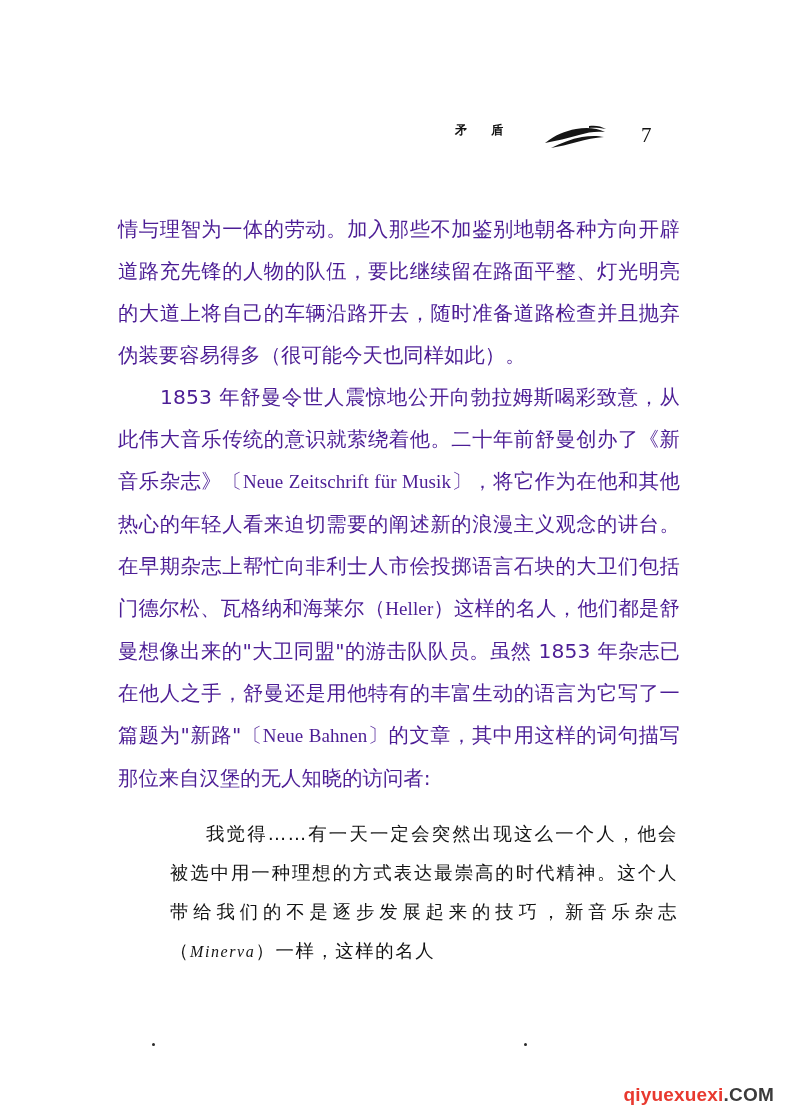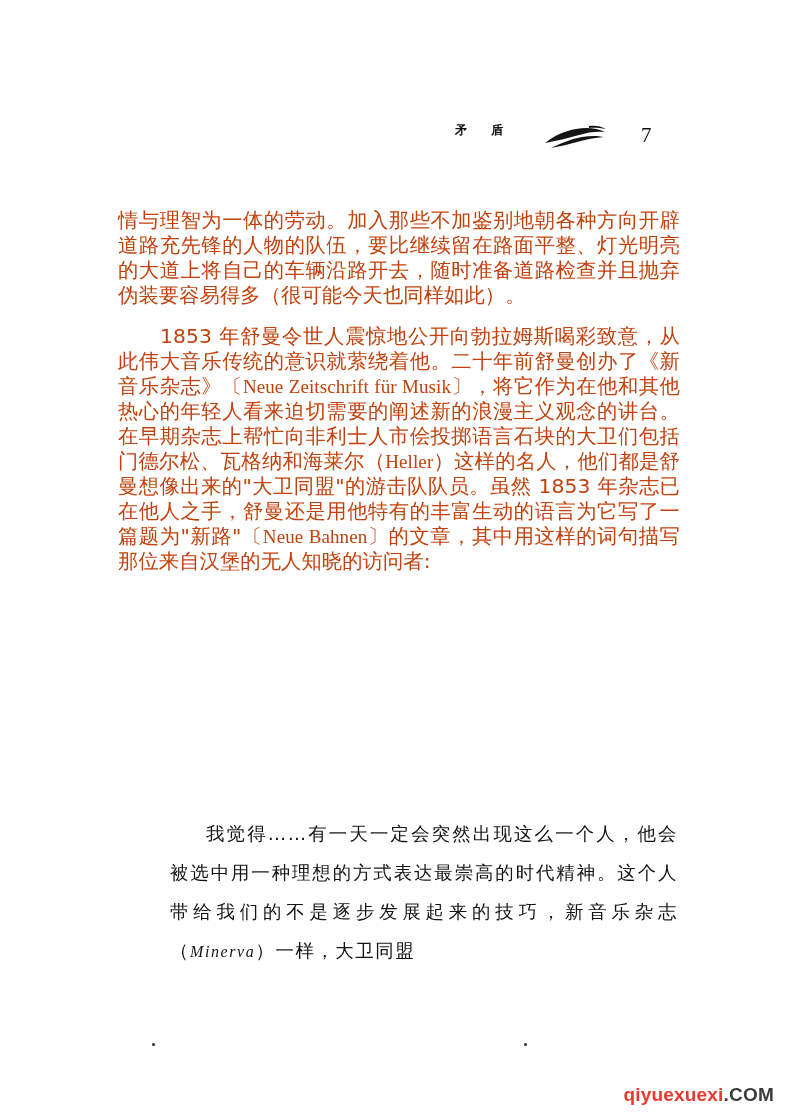--- a/index.html
+++ b/index.html
@@ -64,29 +64,29 @@
   
   .body-block {
     position: absolute;
     left: 118px;
     top: 208px;
     width: 562px;
   }
   .para {
     font-family: "DejaVu Sans", sans-serif;
     font-size: 20.3px;
-    line-height: 25px;
-    color: #c2410c;
+    line-height: 42px;
+    color: #4c1d95;
     text-align: justify;
     text-justify: inter-ideograph;
     margin: 0;
     letter-spacing: 0.1px;
   }
   .para + .para {
-    margin-top: 16px;
+    margin-top: 0px;
   }
   .para.indent {
     text-indent: 42px;
   }
   .latin {
     font-family: "Liberation Serif", "DejaVu Serif", serif;
     font-size: 19px;
   }
   .latin-italic {
     font-family: "Liberation Serif", "DejaVu Serif", serif;
@@ -166,21 +166,21 @@
     </p>
 
     <p class="para indent">
       <span>1853 年舒曼令世人震惊地公开向勃拉姆斯喝彩致意，从此伟大音乐传统的意识就萦绕着他。二十年前舒曼创办了《新音乐杂志》〔</span><span class="latin">Neue Zeitschrift für Musik</span><span>〕，将它作为在他和其他热心的年轻人看来迫切需要的阐述新的浪漫主义观念的讲台。在早期杂志上帮忙向非利士人市侩投掷语言石块的大卫们包括门德尔松、瓦格纳和海莱尔（</span><span class="latin">Heller</span><span>）这样的名人，他们都是舒曼想像出来的"大卫同盟"的游击队队员。虽然 1853 年杂志已在他人之手，舒曼还是用他特有的丰富生动的语言为它写了一篇题为"新路"〔</span><span class="latin">Neue Bahnen</span><span>〕的文章，其中用这样的词句描写那位来自汉堡的无人知晓的访问者:</span>
     </p>
 
   </div>
 
   <div class="quote-block">
     <p class="quote">
-      <span>我觉得……有一天一定会突然出现这么一个人，他会被选中用一种理想的方式表达最崇高的时代精神。这个人带给我们的不是逐步发展起来的技巧，新音乐杂志（</span><span class="latin-italic">Minerva</span><span>）一样，大卫同盟</span>
+      <span>我觉得……有一天一定会突然出现这么一个人，他会被选中用一种理想的方式表达最崇高的时代精神。这个人带给我们的不是逐步发展起来的技巧，新音乐杂志（</span><span class="latin-italic">Minerva</span><span>）一样，这样的名人</span>
     </p>
   </div>
 
   <div class="footer-dot left"></div>
   <div class="footer-dot right"></div>
 
   <div class="watermark">
     <span class="wm-red">qiyuexuexi</span><span class="wm-dark">.COM</span>
   </div>
 

